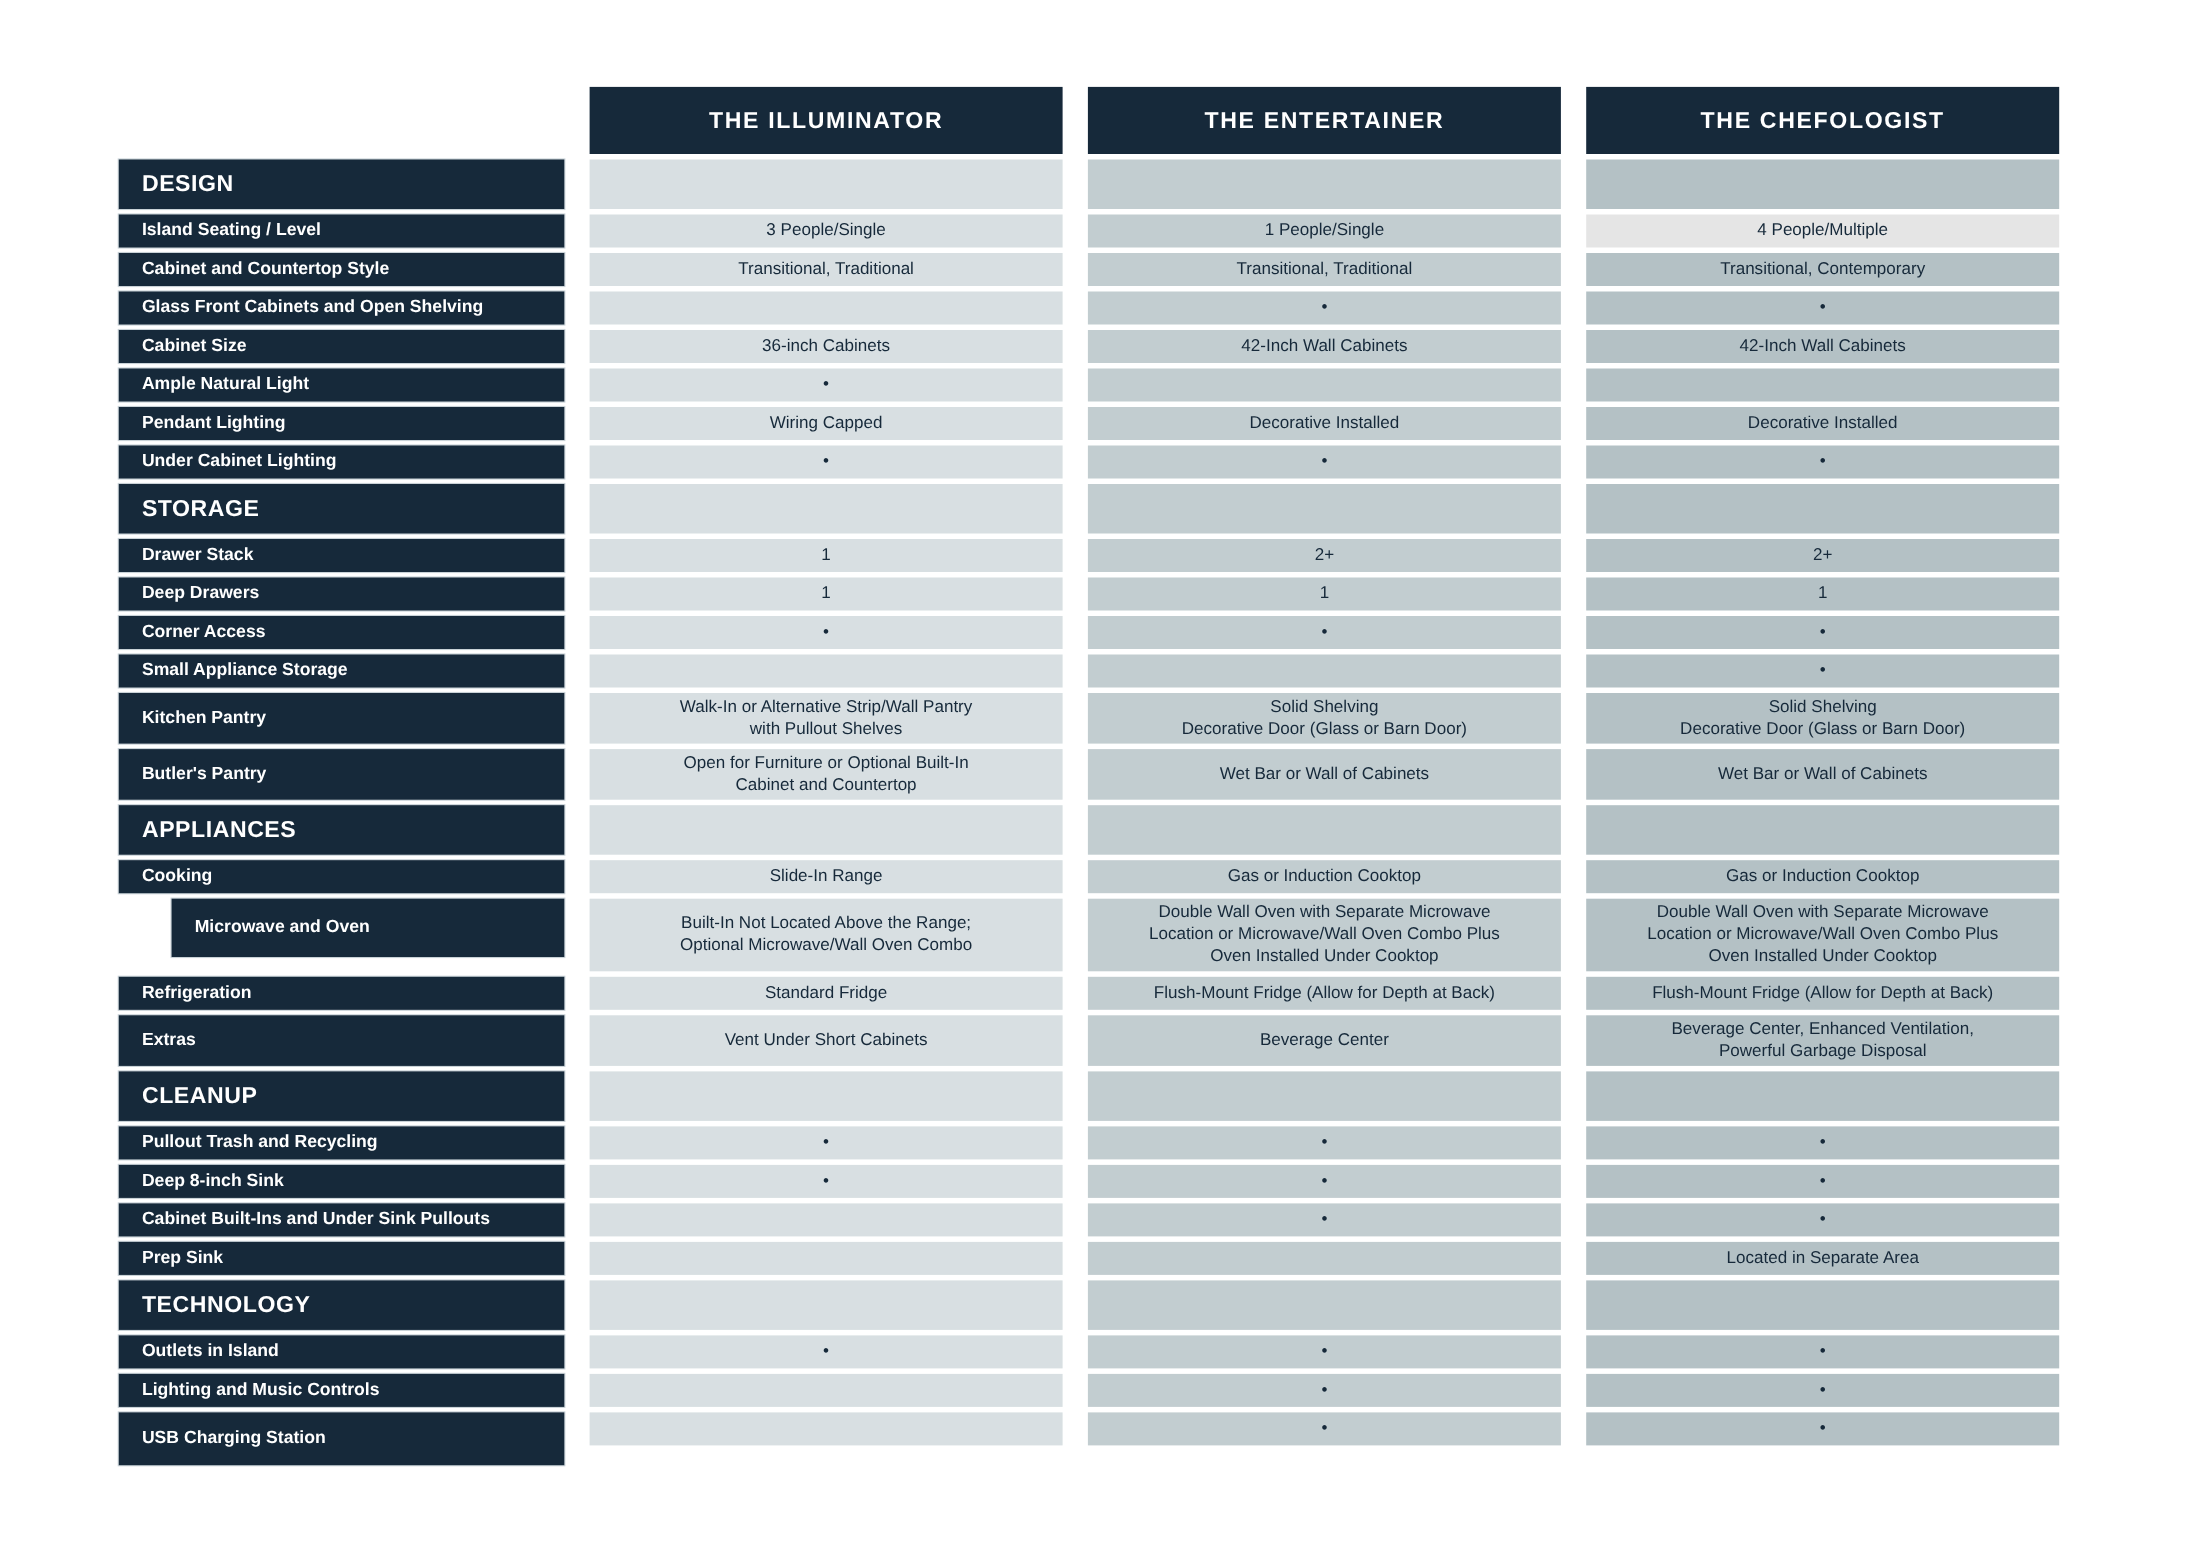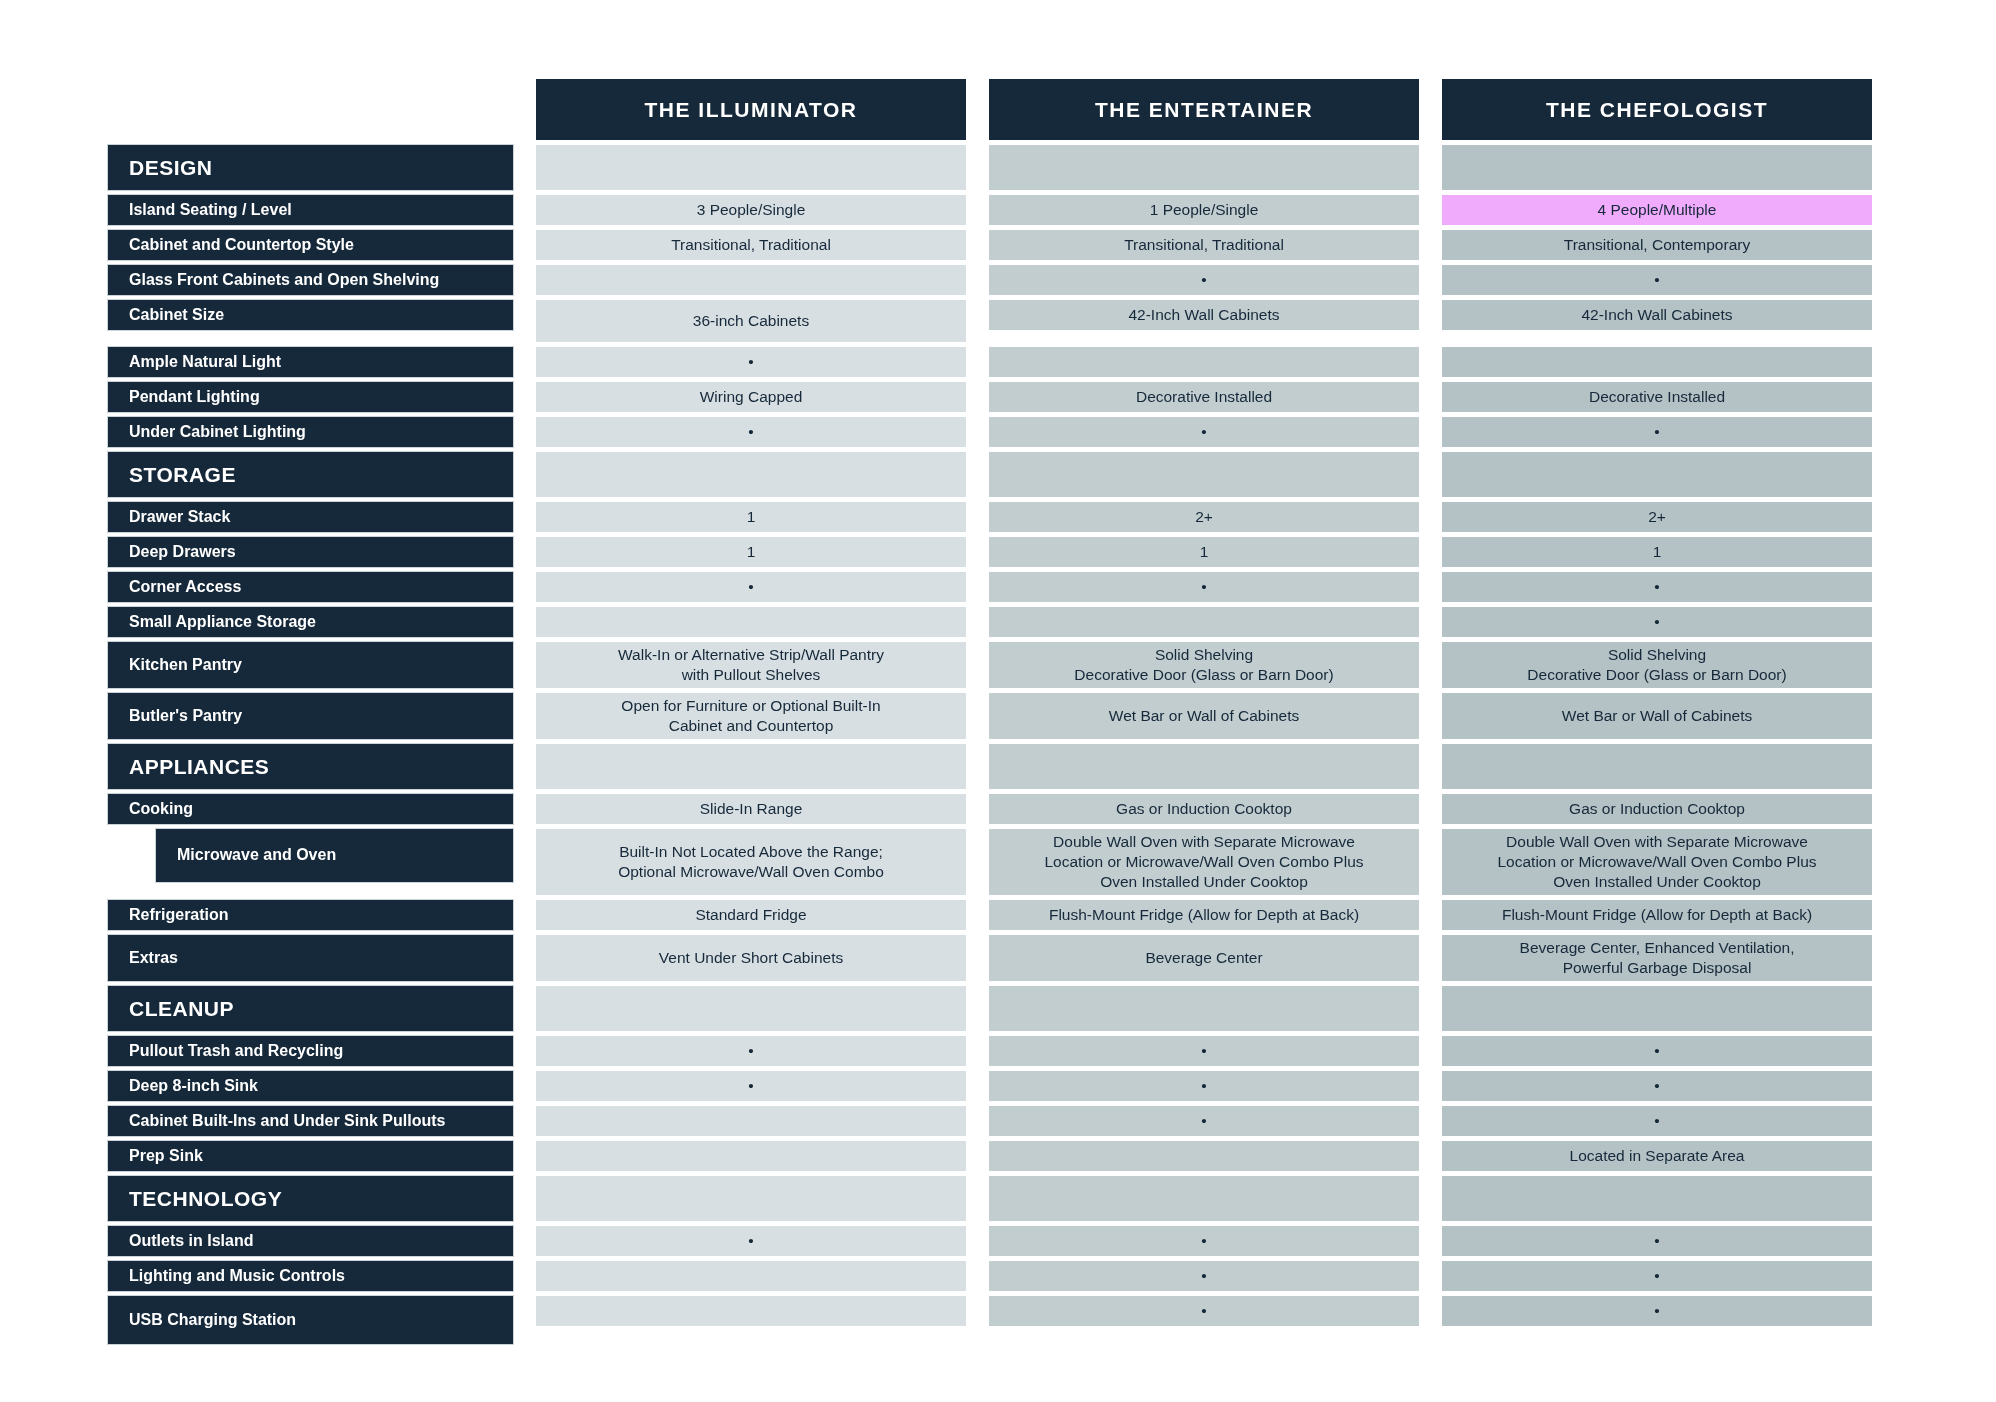--- a/index.html
+++ b/index.html
@@ -29,31 +29,31 @@
       <div class="cell navy col-header">THE ILLUMINATOR</div>
       <div class="cell navy col-header">THE ENTERTAINER</div>
       <div class="cell navy col-header">THE CHEFOLOGIST</div>
       <div class="cell navy outlined section-header">DESIGN</div>
       <div class="cell band" style="background: rgb(216, 223, 226);"></div>
       <div class="cell band" style="background: rgb(194, 205, 208);"></div>
       <div class="cell band" style="background: rgb(180, 193, 197);"></div>
       <div class="cell navy outlined row-label" style="height: 30px;">Island Seating / Level</div>
       <div class="cell data" style="background: rgb(216, 223, 226); height: 30px;">3 People/Single</div>
       <div class="cell data" style="background: rgb(194, 205, 208); height: 30px;">1 People/Single</div>
-      <div class="cell data" style="background: #f0abfc; height: 30px;">4 People/Multiple</div>
+      <div class="cell data" style="background: #e5e5e5; height: 30px;">4 People/Multiple</div>
       <div class="cell navy outlined row-label" style="height: 30px;">Cabinet and Countertop Style</div>
       <div class="cell data" style="background: rgb(216, 223, 226); height: 30px;">Transitional, Traditional</div>
       <div class="cell data" style="background: rgb(194, 205, 208); height: 30px;">Transitional, Traditional</div>
       <div class="cell data" style="background: rgb(180, 193, 197); height: 30px;">Transitional, Contemporary</div>
       <div class="cell navy outlined row-label" style="height: 30px;">Glass Front Cabinets and Open Shelving</div>
       <div class="cell data" style="background: rgb(216, 223, 226); height: 30px;"></div>
       <div class="cell data" style="background: rgb(194, 205, 208); height: 30px;"><span>•</span></div>
       <div class="cell data" style="background: rgb(180, 193, 197); height: 30px;"><span>•</span></div>
       <div class="cell navy outlined row-label" style="height: 30px;">Cabinet Size</div>
-      <div class="cell data" style="background: rgb(216, 223, 226); height: 42px;">36-inch Cabinets</div>
+      <div class="cell data" style="background: rgb(216, 223, 226); height: 30px;">36-inch Cabinets</div>
       <div class="cell data" style="background: rgb(194, 205, 208); height: 30px;">42-Inch Wall Cabinets</div>
       <div class="cell data" style="background: rgb(180, 193, 197); height: 30px;">42-Inch Wall Cabinets</div>
       <div class="cell navy outlined row-label" style="height: 30px;">Ample Natural Light</div>
       <div class="cell data" style="background: rgb(216, 223, 226); height: 30px;"><span>•</span></div>
       <div class="cell data" style="background: rgb(194, 205, 208); height: 30px;"></div>
       <div class="cell data" style="background: rgb(180, 193, 197); height: 30px;"></div>
       <div class="cell navy outlined row-label" style="height: 30px;">Pendant Lighting</div>
       <div class="cell data" style="background: rgb(216, 223, 226); height: 30px;">Wiring Capped</div>
       <div class="cell data" style="background: rgb(194, 205, 208); height: 30px;">Decorative Installed</div>
       <div class="cell data" style="background: rgb(180, 193, 197); height: 30px;">Decorative Installed</div>

